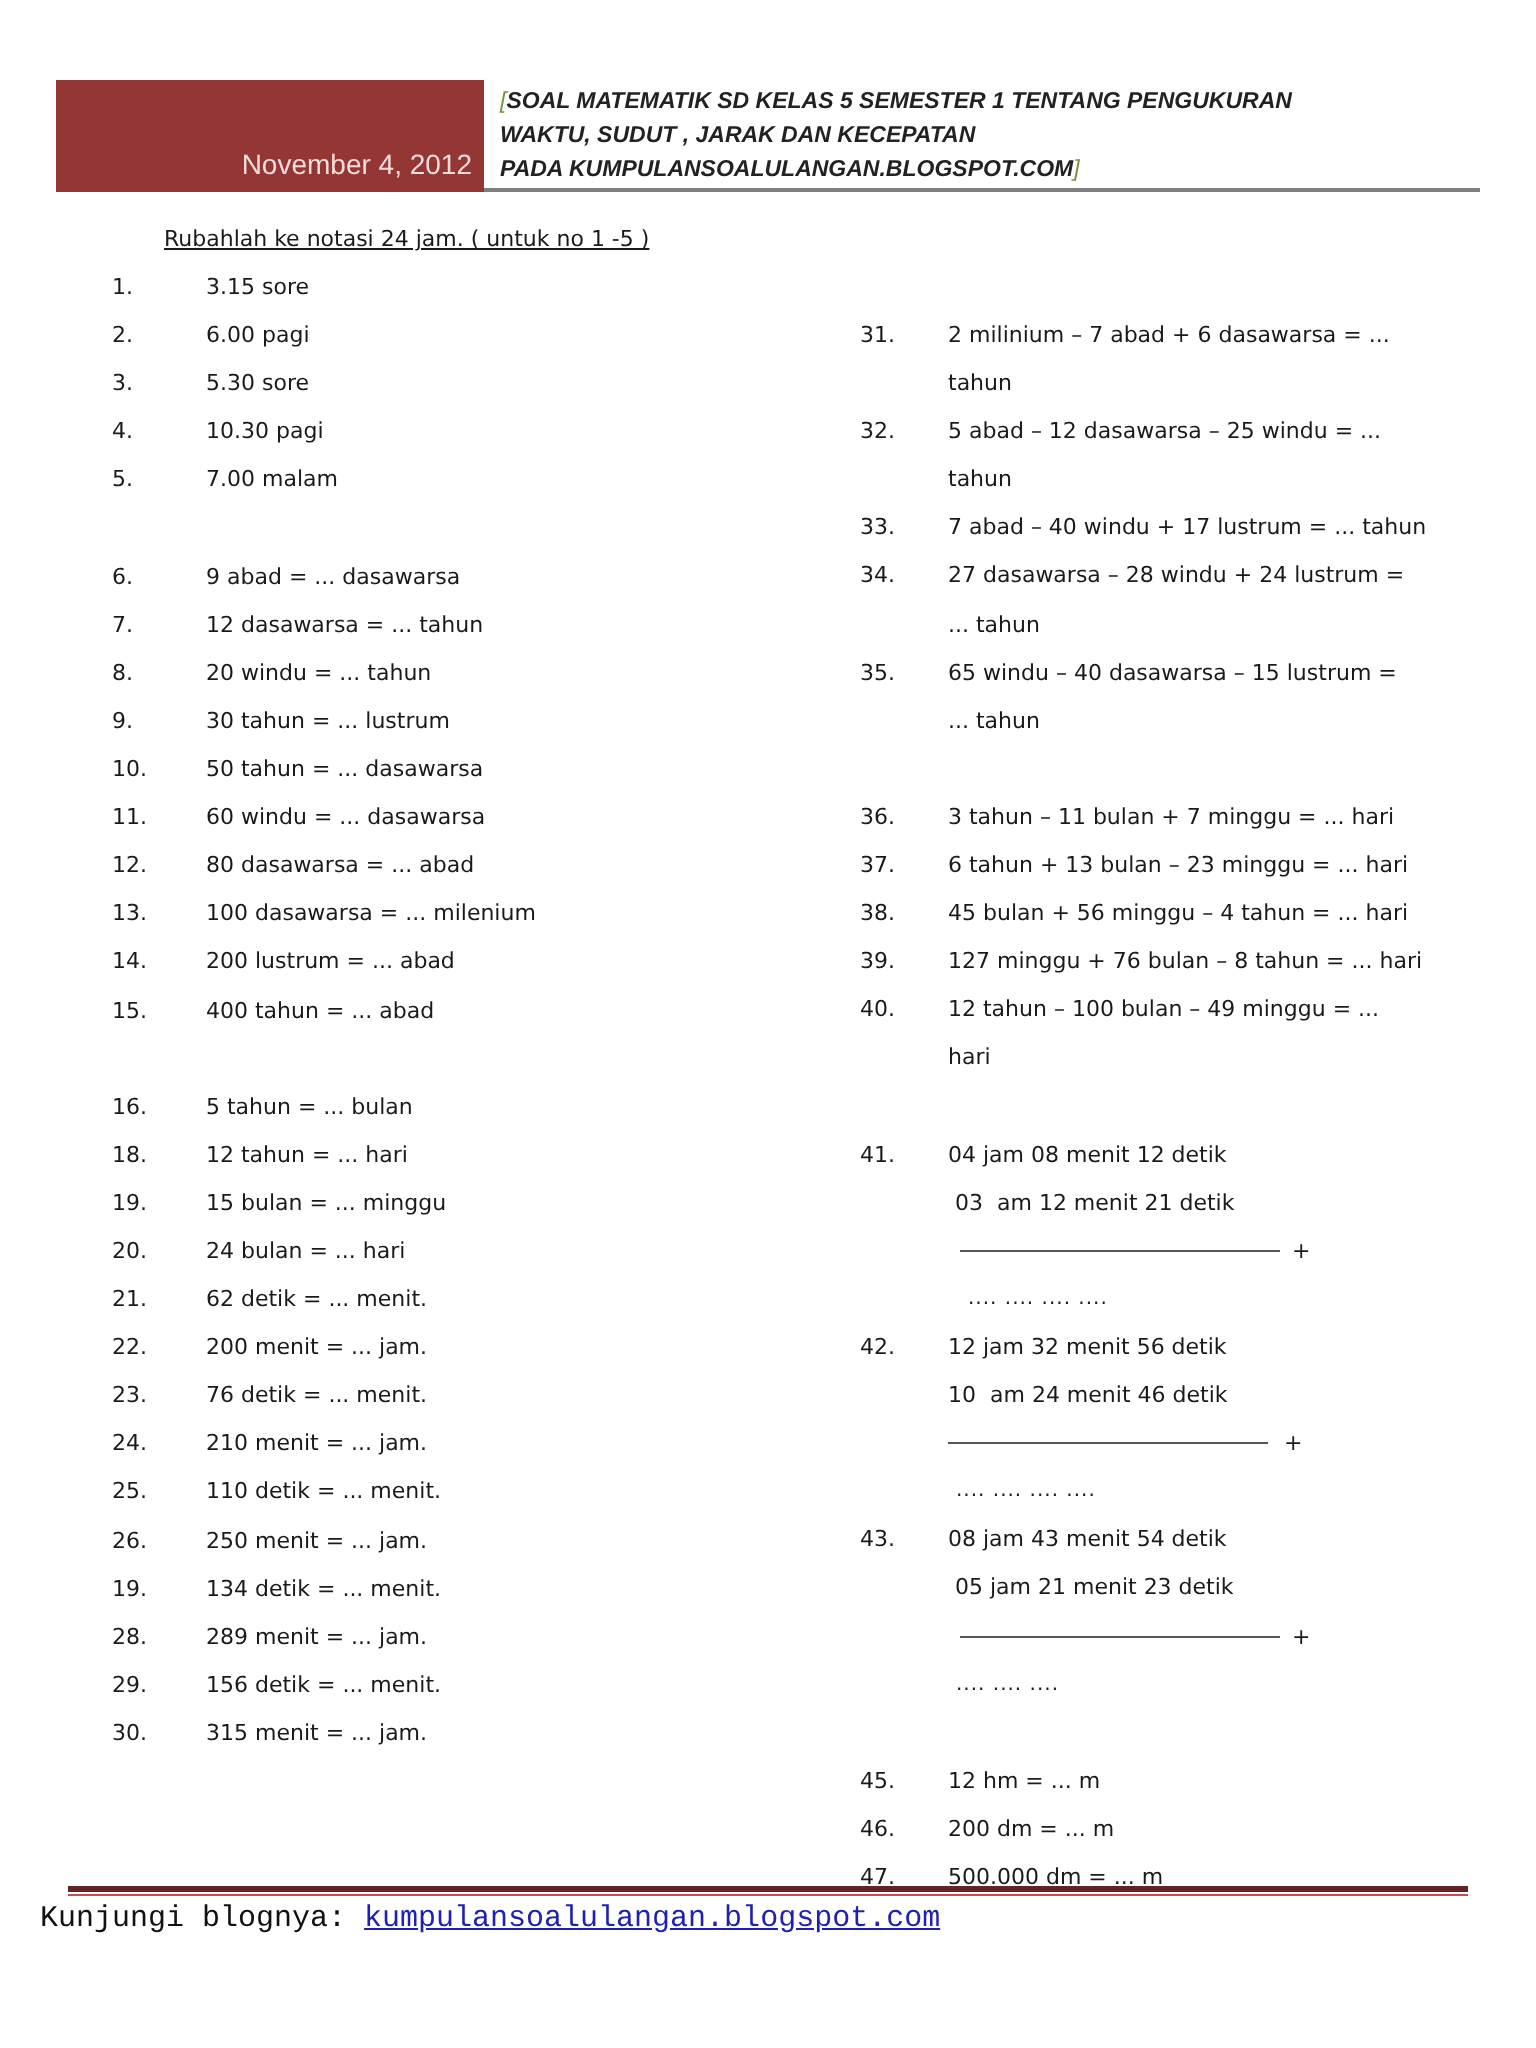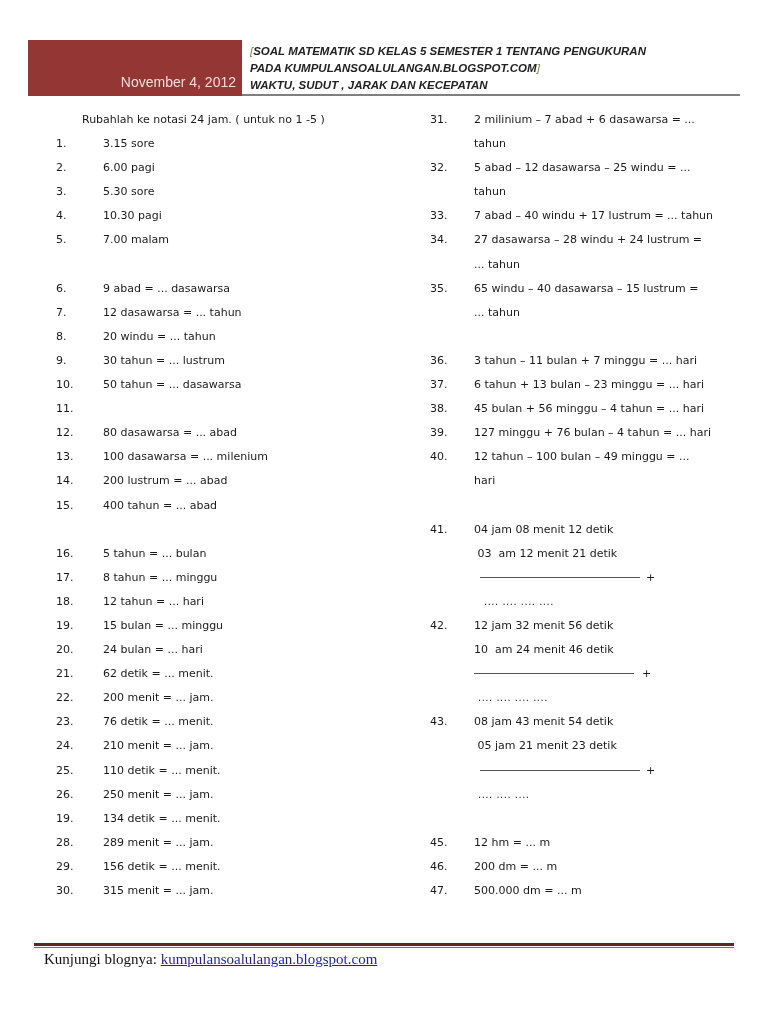--- a/index.html
+++ b/index.html
@@ -10,48 +10,48 @@
     .header-band { position: absolute; left: 0; top: 0; width: 214px; height: 56px; background: #943634; }
     .header-date { position: absolute; right: 6px; bottom: 6px; color: #f2dcdb; font-size: 14px;
                    font-family: Liberation Sans, sans-serif; }
     .header-title { position: absolute; left: 222px; top: 3px; font-weight: bold; font-size: 11.5px;
                     line-height: 17px; font-family: "Liberation Sans", sans-serif; color: #222; font-style: italic; }
     .bracket { color: #76923c; font-weight: normal; }
     .header-rule { position: absolute; left: 214px; right: 0; bottom: 0; height: 2px; background: #7f7f7f; }
 
     .col { position: absolute; top: 108px; font-size: 11px; }
     .col-left { left: 36px; width: 370px; }
-    .col-right { left: 410px; width: 340px; }
+    .col-right { left: 410px; width: 340px; margin-top: 48px; }
 
     .line { position: relative; height: 24.1px; line-height: 24px; white-space: nowrap; }
     .num { position: absolute; left: 20px; }
     .txt { position: absolute; left: 67px; }
     .col-right .num { left: 20px; }
     .col-right .txt { left: 64px; text-align: right; }
-    .instruction { position: absolute; left: 46px; }
+    .instruction { position: absolute; left: 46px; text-decoration: underline; }
     .rule-line { position: absolute; left: 70px; top: 11px; width: 160px; height: 1px; background: #555; }
     .plus { position: absolute; left: 236px; font-size: 11px; }
     .dots { letter-spacing: 0.5px; font-size: 10px; }
 
     .footer-rule1 { position: absolute; left: 34px; top: 943px; width: 700px; height: 3px; background: #632423; }
     .footer-rule2 { position: absolute; left: 34px; top: 947px; width: 700px; height: 1px; background: #c0504d; }
-    .footer { position: absolute; left: 44px; top: 951px; font-family: Liberation Serif, serif; font-size: 15px; color: #111; }
+    .footer { position: absolute; left: 20px; top: 951px; font-family: Liberation Mono, monospace; font-size: 15px; color: #111; }
     .footer a { color: #1f1fb4; text-decoration: underline; }
   </style>
 </head>
 <body>
 
 <div class="header">
   <div class="header-band">
     <span class="header-date">November 4, 2012</span>
   </div>
   <div class="header-title">
     <div><span class="bracket">[</span><span>SOAL MATEMATIK SD KELAS 5 SEMESTER 1 TENTANG PENGUKURAN</span></div>
+    <div>WAKTU, SUDUT , JARAK DAN KECEPATAN</div>
     <div><span>PADA KUMPULANSOALULANGAN.BLOGSPOT.COM</span><span class="bracket">]</span></div>
-    <div>WAKTU, SUDUT , JARAK DAN KECEPATAN</div>
   </div>
   <div class="header-rule"></div>
 </div>
 
 <div class="col col-left">
   <div class="line">
       <span class="instruction">Rubahlah ke notasi 24 jam. ( untuk no 1 -5 )</span>
     </div>
   <div class="line">
       <span class="num">1.</span>
@@ -89,20 +89,21 @@
   <div class="line">
       <span class="num">9.</span>
       <span class="txt">30 tahun = ... lustrum</span>
     </div>
   <div class="line">
       <span class="num">10.</span>
       <span class="txt">50 tahun = ... dasawarsa</span>
     </div>
   <div class="line">
       <span class="num">11.</span>
+      <span class="txt">60 windu = ... dasawarsa</span>
     </div>
   <div class="line">
       <span class="num">12.</span>
       <span class="txt">80 dasawarsa = ... abad</span>
     </div>
   <div class="line">
       <span class="num">13.</span>
       <span class="txt">100 dasawarsa = ... milenium</span>
     </div>
   <div class="line">
@@ -112,24 +113,20 @@
   <div class="line">
       <span class="num">15.</span>
       <span class="txt">400 tahun = ... abad</span>
     </div>
   <div class="line"></div>
   <div class="line">
       <span class="num">16.</span>
       <span class="txt">5 tahun = ... bulan</span>
     </div>
   <div class="line">
-      <span class="num">17.</span>
-      <span class="txt">8 tahun = ... minggu</span>
-    </div>
-  <div class="line">
       <span class="num">18.</span>
       <span class="txt">12 tahun = ... hari</span>
     </div>
   <div class="line">
       <span class="num">19.</span>
       <span class="txt">15 bulan = ... minggu</span>
     </div>
   <div class="line">
       <span class="num">20.</span>
       <span class="txt">24 bulan = ... hari</span>
@@ -217,21 +214,21 @@
   <div class="line">
       <span class="num">37.</span>
       <span class="txt">6 tahun + 13 bulan – 23 minggu = ... hari</span>
     </div>
   <div class="line">
       <span class="num">38.</span>
       <span class="txt">45 bulan + 56 minggu – 4 tahun = ... hari</span>
     </div>
   <div class="line">
       <span class="num">39.</span>
-      <span class="txt">127 minggu + 76 bulan – 4 tahun = ... hari</span>
+      <span class="txt">127 minggu + 76 bulan – 8 tahun = ... hari</span>
     </div>
   <div class="line">
       <span class="num">40.</span>
       <span class="txt">12 tahun – 100 bulan – 49 minggu = ...</span>
     </div>
   <div class="line">
       <span class="txt">hari</span>
     </div>
   <div class="line"></div>
 

